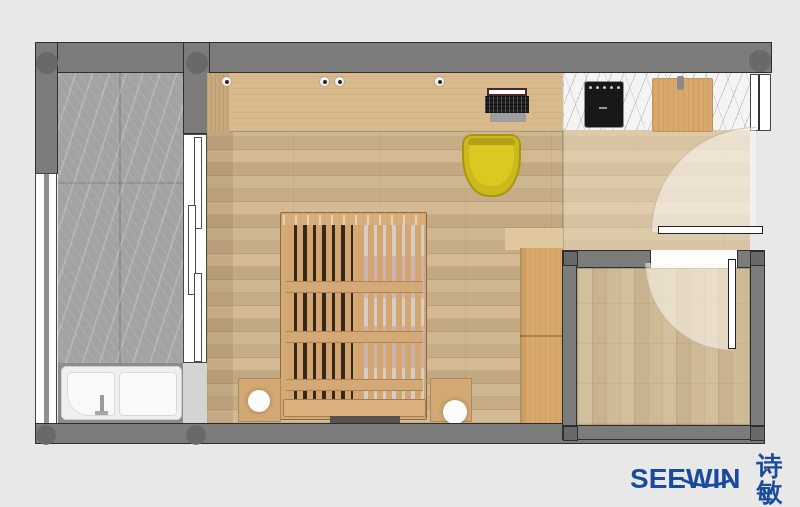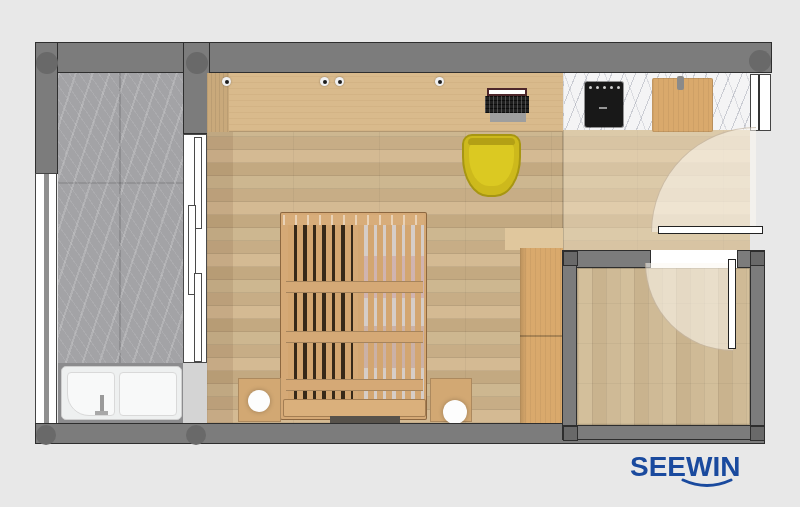--- a/index.html
+++ b/index.html
@@ -194,18 +194,19 @@
   <div class="abs r2-floor" style="left:577px;top:268px;width:173px;height:157px;"></div>
   <div class="abs arc-bl" style="left:645px;top:263px;width:88px;height:88px;"></div>
   <div class="abs door-leaf" style="left:728px;top:259px;width:8px;height:90px;"></div>
   <div class="abs col-square" style="left:563px;top:251px;width:15px;height:15px;"></div>
   <div class="abs col-square" style="left:750px;top:251px;width:15px;height:15px;"></div>
   <div class="abs col-square" style="left:563px;top:426px;width:15px;height:15px;"></div>
   <div class="abs col-square" style="left:750px;top:426px;width:15px;height:15px;"></div>
 
   <div class="abs logo" style="left:630px;top:453px;">
     <span class="logo-en">SEEWIN</span>
+    <span class="logo-cn">诗敏</span>
   </div>
   <svg class="abs" style="left:681px;top:478px;" width="52" height="12" viewBox="0 0 52 12">
     <path d="M2,2 Q26,13 50,2" fill="none" stroke="#1a4a9e" stroke-width="3" stroke-linecap="round"></path>
   </svg>
 
 </div>
 
 </body></html>

